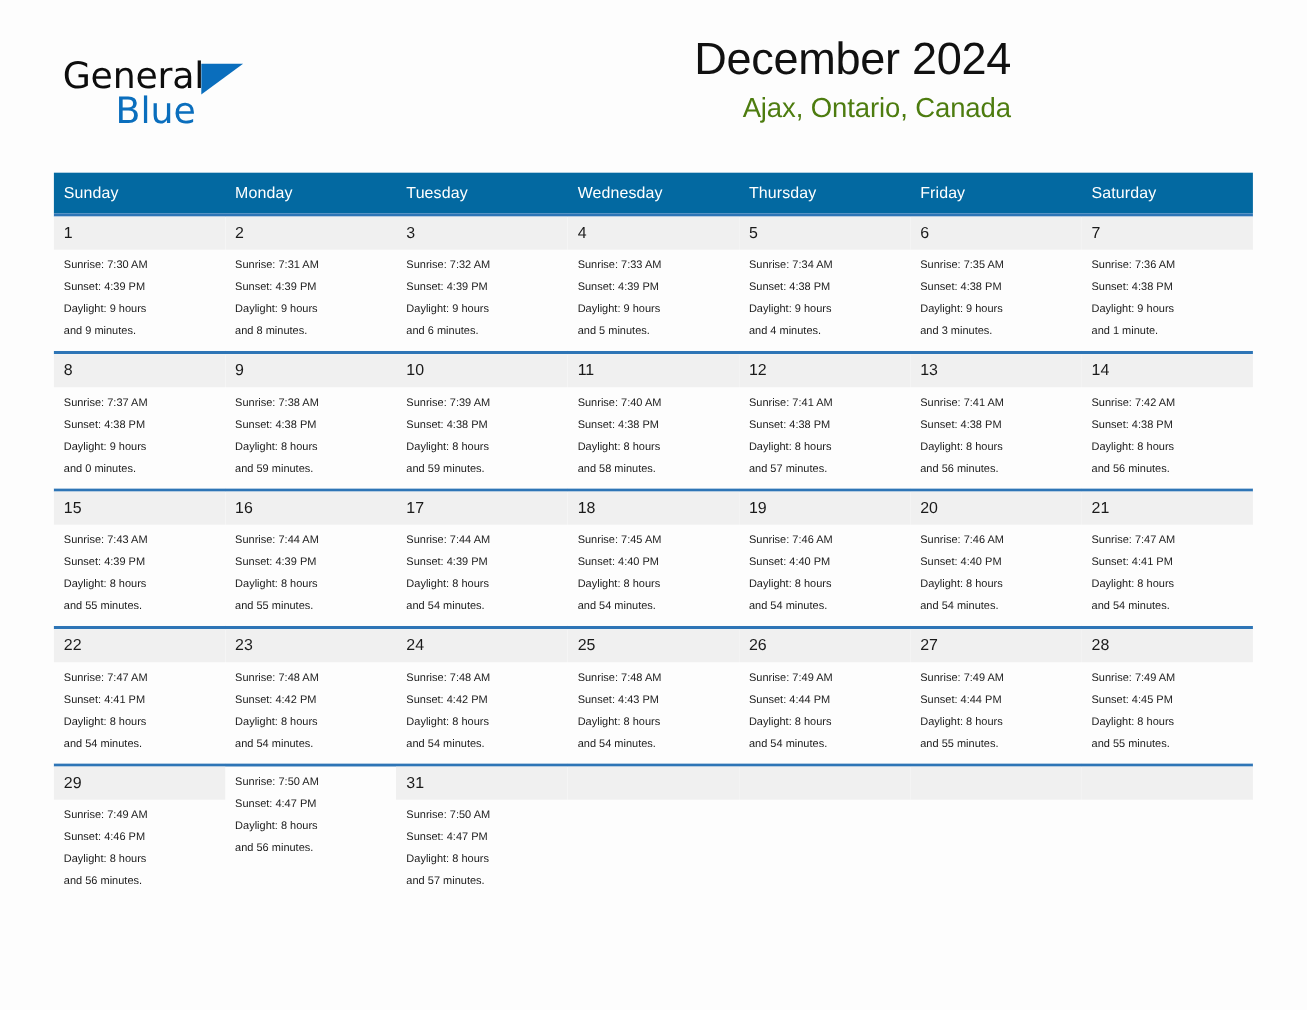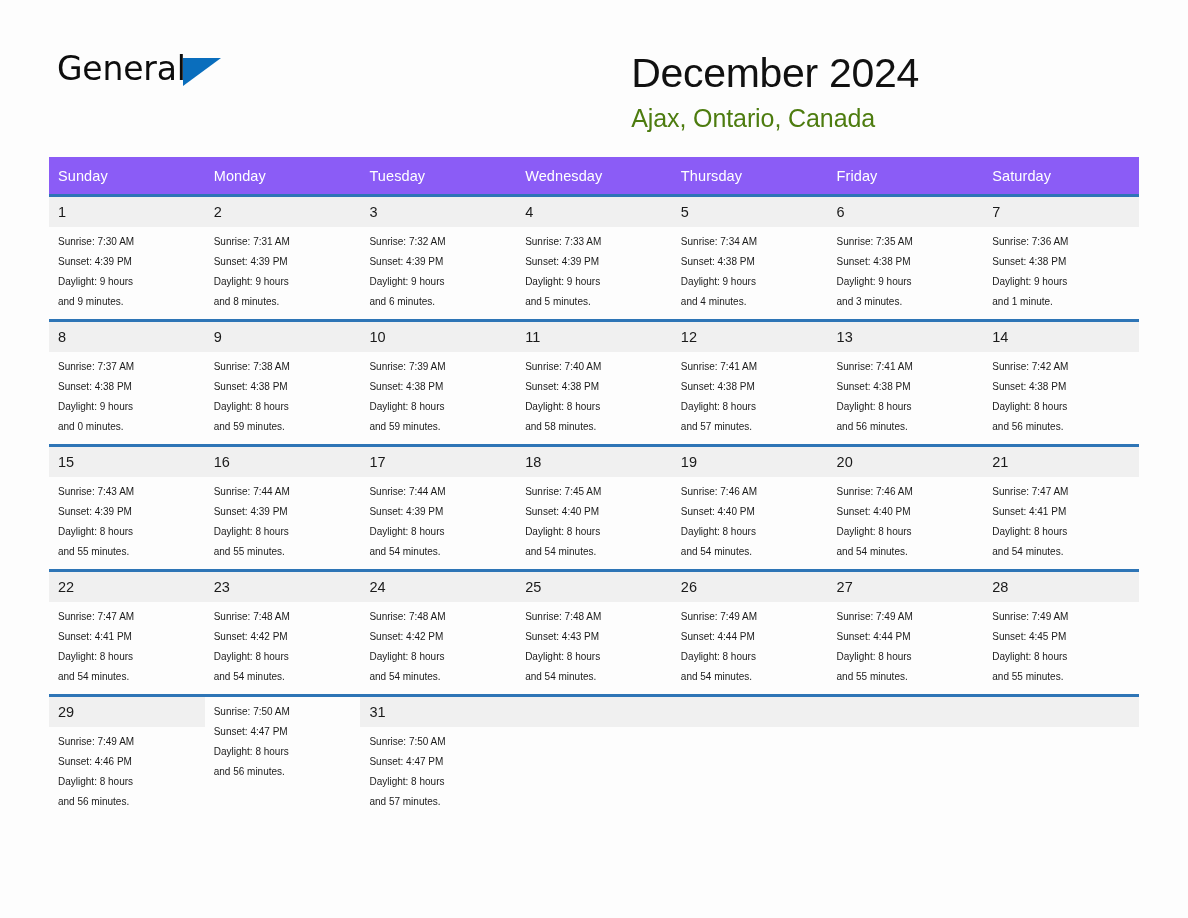--- a/index.html
+++ b/index.html
@@ -66,22 +66,22 @@
     font-family: "DejaVu Sans", sans-serif;
     font-weight: 400;
     margin-left: 48px;
     display: block;
     margin-top: -4px;
   }
 
   .title-block {
     position: absolute;
     right: 49px;
-    top: 48px;
-    text-align: left;
+    top: 28px;
+    text-align: right;
   }
   .cal-title {
     font-size: 41px;
     line-height: 50px;
     font-weight: 400;
     color: #111;
     letter-spacing: -0.3px;
   }
   .cal-subtitle {
     font-size: 25px;
@@ -96,21 +96,21 @@
   .calendar {
     position: absolute;
     left: 49px;
     top: 157px;
     width: 1090px;
   }
 
   .weekdays {
     display: grid;
     grid-template-columns: repeat(7, 1fr);
-    background: #8b5cf6;
+    background: #0369a1;
   }
   .weekday {
     color: #ffffff;
     font-size: 14.5px;
     line-height: 18px;
     padding: 10px 0 9px 9px;
     box-sizing: border-box;
     font-weight: 400;
     letter-spacing: 0.1px;
   }
@@ -159,20 +159,21 @@
 <body>
 
 <div class="page">
 
   <div class="header">
 
     <div class="logo">
       <div class="logo-row1">
         <span class="logo-general">General</span><span class="logo-triangle"></span>
       </div>
+      <span class="logo-blue">Blue</span>
     </div>
 
     <div class="title-block">
       <div class="cal-title">December 2024</div>
       <div class="cal-subtitle">Ajax, Ontario, Canada</div>
     </div>
 
   </div>
 
   <div class="calendar">

